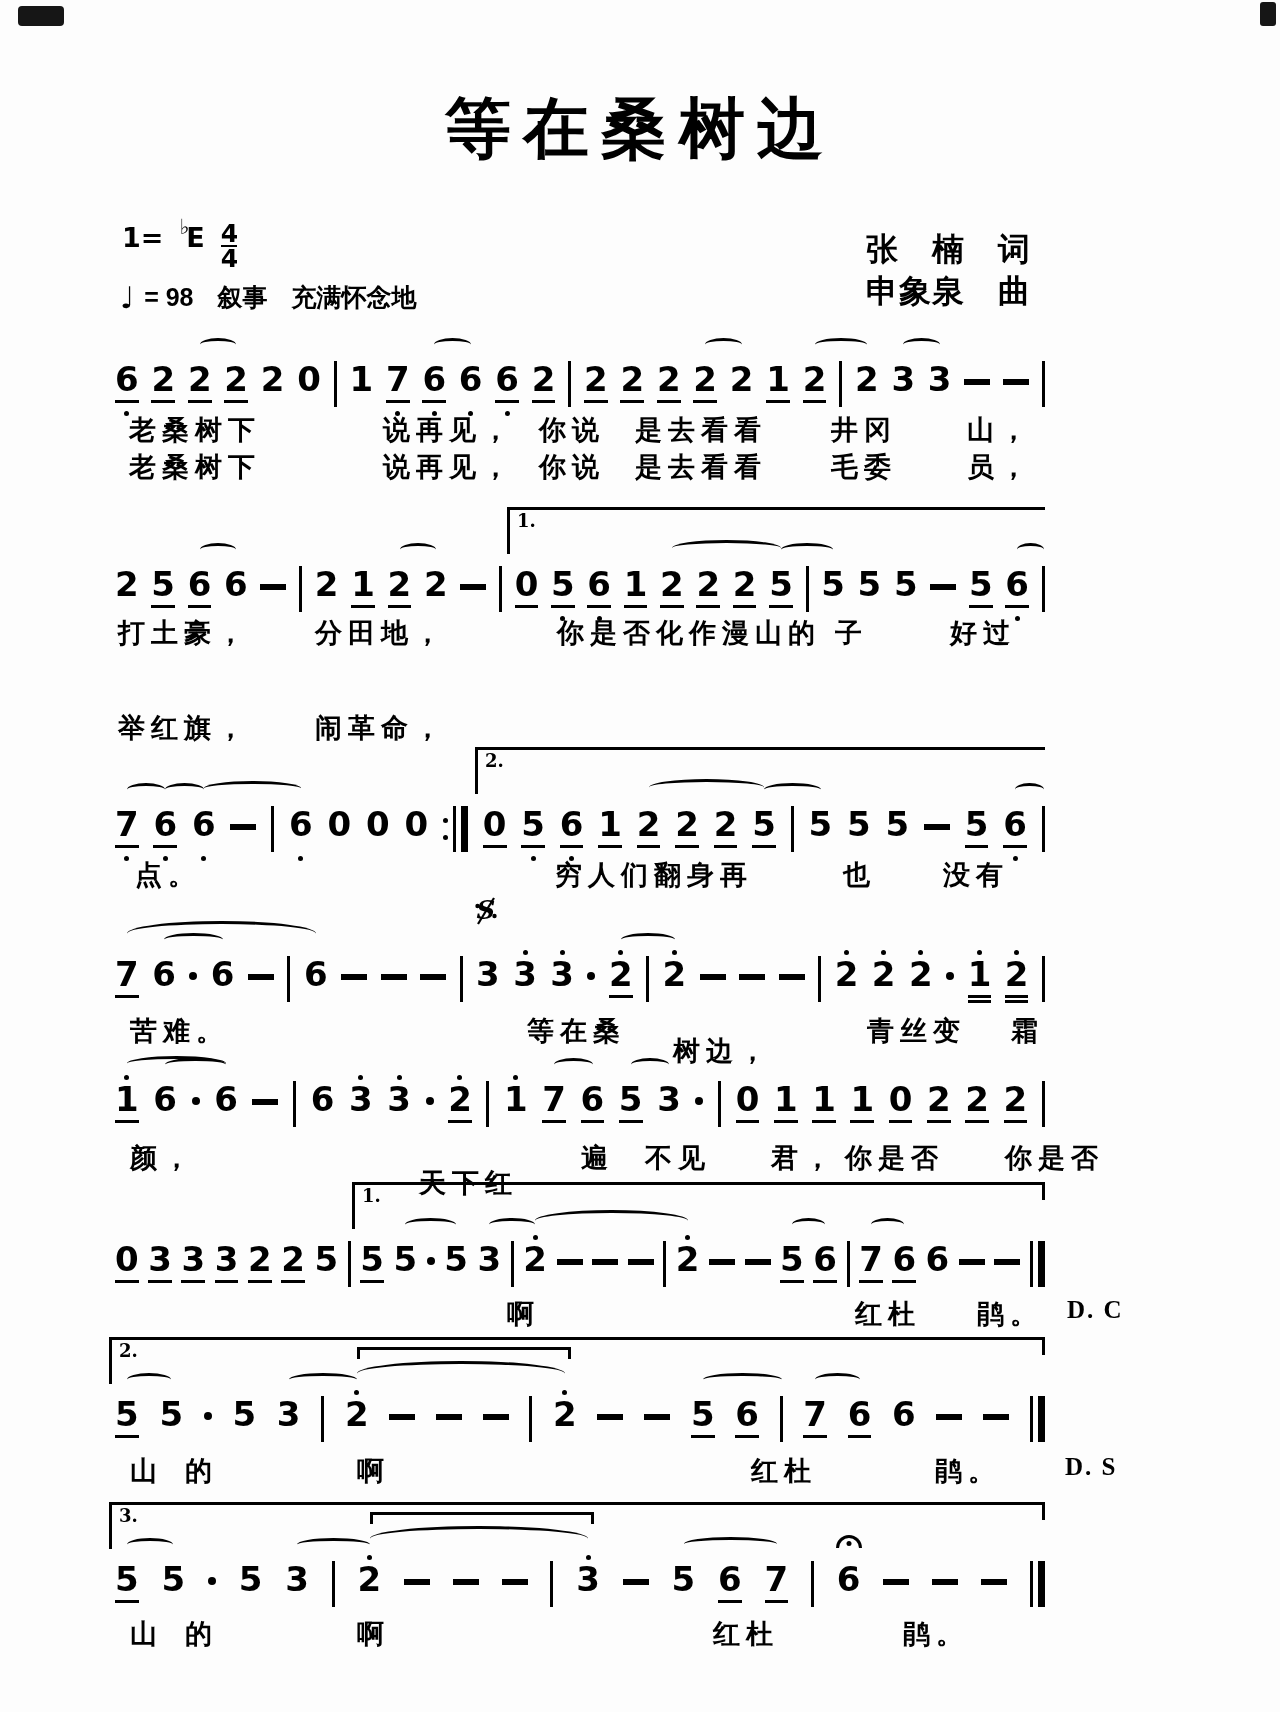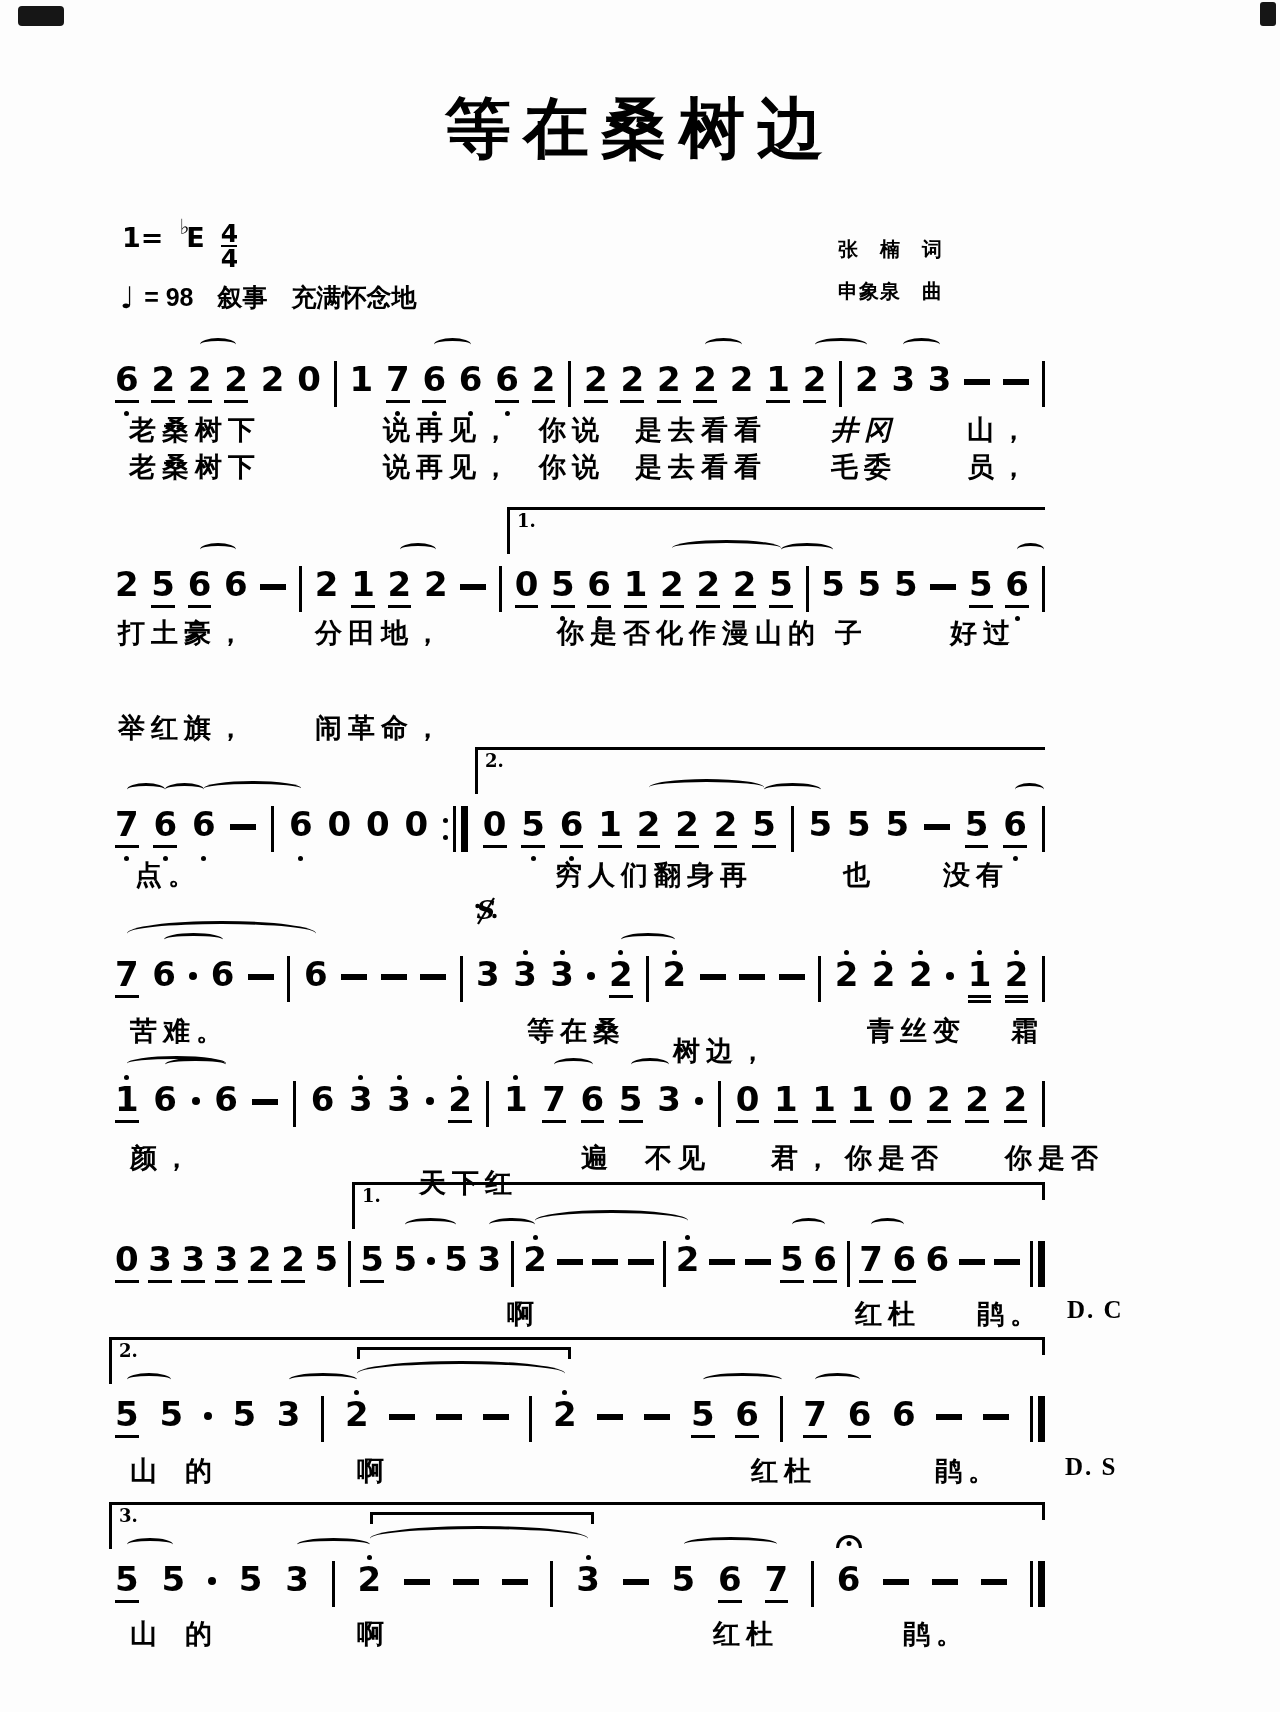--- a/index.html
+++ b/index.html
@@ -13,21 +13,21 @@
   .subtitle{position:absolute;top:198px;left:0;width:100%;text-align:center;
             font-size:30px;font-weight:bold;letter-spacing:2px;padding-left:50px;box-sizing:border-box;}
   .keysig{position:absolute;left:122px;top:222px;font-size:27px;font-weight:bold;
           display:flex;align-items:flex-start;gap:16px;font-family:"DejaVu Sans",sans-serif;}
   .flat{font-size:21px;vertical-align:super;position:relative;top:-7px;margin-right:-3px;}
   .meter{display:flex;flex-direction:column;align-items:center;line-height:23px;font-size:25px;}
   .meter .fbar{width:16px;height:2px;background:#000;}
   .tempo{position:absolute;left:120px;top:280px;font-size:25px;font-weight:bold;
          display:flex;gap:24px;align-items:center;}
   .qnote{font-size:30px;font-family:"DejaVu Sans",sans-serif;}
-  .credits{position:absolute;left:838px;top:228px;font-size:20px;font-weight:bold;
+  .credits{position:absolute;left:866px;top:228px;font-size:32px;font-weight:bold;
            line-height:42px;letter-spacing:1px;}
   
   .mline{position:absolute;left:115px;width:930px;height:250px;}
   .arcs{position:absolute;left:0;top:0;width:100%;height:52px;}
   .notes{position:relative;margin-top:52px;display:flex;justify-content:space-between;
          align-items:flex-start;}
   .tok{display:flex;flex-direction:column;align-items:center;position:relative;}
   .hz{height:10px;display:flex;align-items:center;justify-content:center;}
   .g{font-weight:bold;font-size:34px;line-height:35px;font-family:"DejaVu Sans",sans-serif;}
   .uz{height:12px;width:100%;display:flex;flex-direction:column;gap:2px;padding-top:3px;box-sizing:border-box;}
@@ -287,21 +287,21 @@
             <div class="dash"></div>
           </div>
           <div class="tok">
             <div class="bar"></div>
           </div>
         </div>
         <span class="lyr" style="left: 14px; top: 112px;">老桑树下</span>
         <span class="lyr" style="left: 268px; top: 112px;">说再见，</span>
         <span class="lyr" style="left: 424px; top: 112px;">你说</span>
         <span class="lyr" style="left: 520px; top: 112px;">是去看看</span>
-        <span class="lyr" style="left: 716px; top: 112px; font-style: italic;">井冈</span>
+        <span class="lyr" style="left: 716px; top: 112px;">井冈</span>
         <span class="lyr" style="left: 852px; top: 112px;">山，</span>
         <span class="lyr" style="left: 14px; top: 149px;">老桑树下</span>
         <span class="lyr" style="left: 268px; top: 149px;">说再见，</span>
         <span class="lyr" style="left: 424px; top: 149px;">你说</span>
         <span class="lyr" style="left: 520px; top: 149px;">是去看看</span>
         <span class="lyr" style="left: 716px; top: 149px;">毛委</span>
         <span class="lyr" style="left: 852px; top: 149px;">员，</span>
       </div>
       <div class="mline" style="top: 505px;">
         <div class="arcs">

